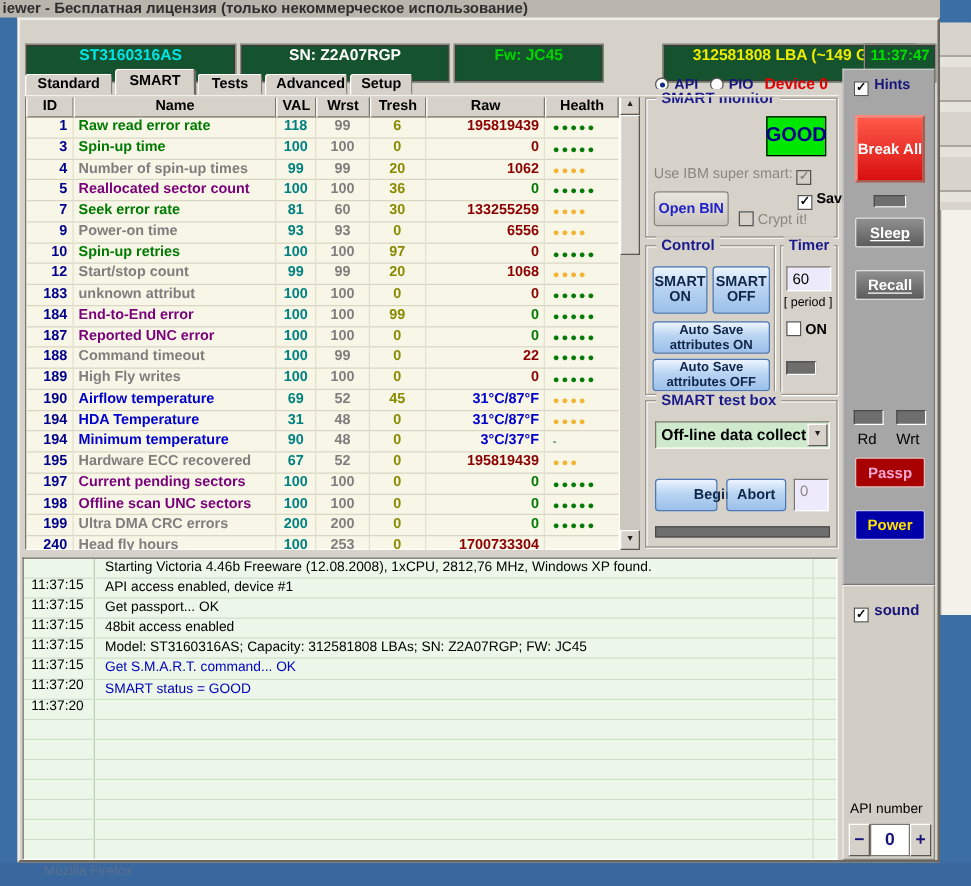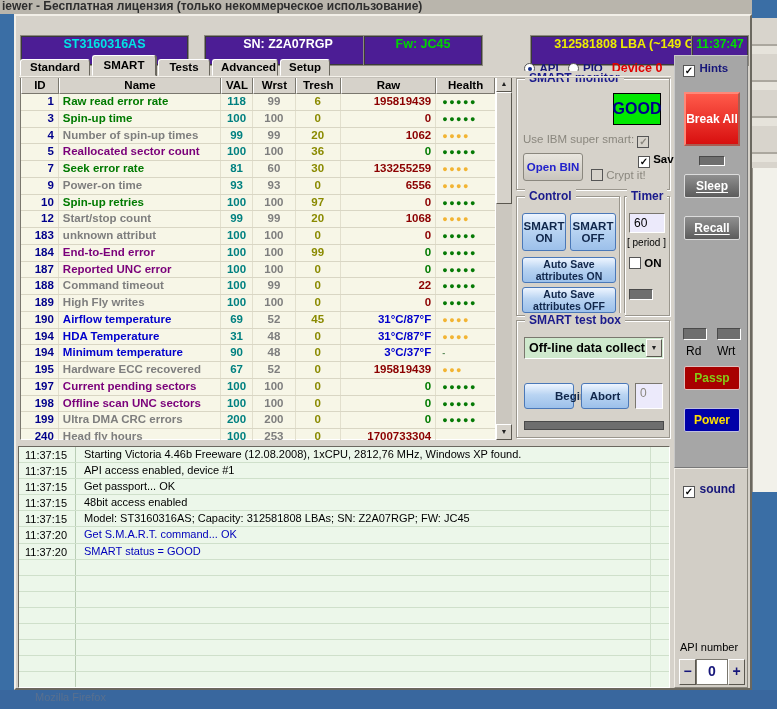--- a/index.html
+++ b/index.html
@@ -18,21 +18,21 @@
   #win { left:14px; top:14px; width:738px; height:676px; background:#d6d2ca; border:2px solid; border-color:#f2efe8 #6b685f #6b685f #f2efe8; }
 
   #titlebar { left:0; top:0; width:734px; height:17px; background:linear-gradient(90deg,#10197e,#2b3da5); display:flex; align-items:center; padding:0 2px; }
   #title-text { color:#fff; font-weight:bold; font-size:11.5px; margin-left:4px; flex:1; white-space:nowrap; overflow:hidden; }
   .app-icon { width:13px; height:13px; background:#fff; border:1px solid #2a7a2a; position:relative; flex:0 0 auto; }
   .app-icon:before { content:""; position:absolute; left:4px; top:1px; width:3px; height:9px; background:#0c9c3c; }
   .app-icon:after  { content:""; position:absolute; left:1px; top:4px; width:9px; height:3px; background:#0c9c3c; }
   .win-btn { width:16px; height:13px; background:#d6d2ca; border:1px solid; border-color:#fff #5a574f #5a574f #fff; font-size:9px; font-weight:bold; color:#000; text-align:center; line-height:11px; margin-left:1px; font-family:"DejaVu Sans Mono",monospace; }
 
   
-  .seg { position:absolute; top:19px; height:31px; background:#4c1d95; border:1px solid #8d897f; box-shadow:inset 0 0 0 1px #3a3a3a; text-align:center; font-weight:bold; font-size:12.5px; line-height:17px; white-space:nowrap; overflow:hidden; }
+  .seg { position:absolute; top:19px; height:31px; background:#14532d; border:1px solid #8d897f; box-shadow:inset 0 0 0 1px #3a3a3a; text-align:center; font-weight:bold; font-size:12.5px; line-height:17px; white-space:nowrap; overflow:hidden; }
 
   
   .tab { position:absolute; top:43px; height:17px; background:#d6d2ca; border:1px solid; border-color:#fff #6b685f #d6d2ca #fff; border-radius:3px 3px 0 0; font-size:11.5px; font-weight:bold; color:#000; text-align:center; padding:1px 8px 0 8px; }
   .tab.active { top:39px; height:21px; padding-top:3px; z-index:3; box-shadow:1px 0 0 #6b685f; }
   #tab-baseline { left:3px; top:60px; width:652px; height:1px; background:#f4f1ea; box-shadow:0 1px 0 #c4c0b8; z-index:1; }
 
   
   .radio { width:11px; height:11px; border-radius:50%; background:#fff; border:1px solid #555; display:inline-block; vertical-align:-2px; position:relative; }
   .radio.sel:before { content:""; position:absolute; left:2.5px; top:2.5px; width:4px; height:4px; border-radius:50%; background:#102a8c; }
   .modelabel { font-size:11.5px; font-weight:bold; color:#16167a; }
@@ -71,28 +71,28 @@
   .graytext { color:#8a877e; font-size:11.5px;text-align:right; }
   .blacklabel { color:#000; font-size:11.5px; font-weight:bold; }
   #dropdown { position:absolute; background:#cfe9cd; border:1px solid; border-color:#7a776e #fff #fff #7a776e; font-size:12.5px; font-weight:bold; color:#000; padding:2px 4px; display:flex; align-items:center; }
   #dd-arrow { position:absolute; right:1px; top:1px; bottom:1px; width:16px; background:#d6d2ca; border:1px solid; border-color:#fff #5a574f #5a574f #fff; font-size:7px; text-align:center; line-height:16px; color:#222; }
   #progress { position:absolute; background:#6e6e6e; border:1px solid #4a4a4a; }
 
   
   #sidebar { left:658px; top:39px; width:74px; height:413px; background:#a6a6a6; border:1px solid; border-color:#c8c8c8 #787878 #787878 #c8c8c8; }
   #break-all { position:absolute; left:9px; top:36px; width:56px; height:54px; background:linear-gradient(#ff5a4a,#d80f0f); border:2px outset #ff8878; color:#fff; font-weight:bold; font-size:12px; display:flex; align-items:center; justify-content:center; }
   .dark-btn { position:absolute; left:9px; width:56px; height:24px; background:linear-gradient(#909090,#5c5c5c); border:1px solid #dcdcdc; border-radius:2px; color:#fff; font-weight:bold; font-size:12px; display:flex; align-items:center; justify-content:center; text-decoration:underline; text-underline-offset:2px; }
-  #passp { position:absolute; left:9px; top:310px; width:56px; height:24px; background:#a80000; border:1px solid #e0c0c0; border-radius:2px; color:#84cc16; font-weight:bold; font-size:12px; display:flex; align-items:center; justify-content:center; }
+  #passp { position:absolute; left:9px; top:310px; width:56px; height:24px; background:#a80000; border:1px solid #e0c0c0; border-radius:2px; color:#f9a8d4; font-weight:bold; font-size:12px; display:flex; align-items:center; justify-content:center; }
   #power { position:absolute; left:9px; top:352px; width:56px; height:24px; background:#0000a8; border:1px solid #c0c0e0; border-radius:2px; color:#ffe000; font-weight:bold; font-size:12px; display:flex; align-items:center; justify-content:center; }
   .rw-label { position:absolute; font-size:12px; color:#000; }
 
   
   #log { left:2px; top:430px; width:652px; height:242px; background:#ecf7ea; border:1px solid; border-color:#6b685f #fff #fff #6b685f; overflow:hidden; }
   .lrow { display:flex; height:16.1px; border-bottom:1px solid #cfe0cb; }
-  .lts { width:57px; padding:2px 4px 0 6px; font-size:11px; color:#000; border-right:1px solid #b9cdb5; white-space:nowrap; }
+  .lts { width:57px; padding:15px 4px 0 6px; font-size:11px; color:#000; border-right:1px solid #b9cdb5; white-space:nowrap; }
   .ltext { flex:1; padding:1px 0 0 8px; font-size:11px; white-space:nowrap; overflow:hidden; border-right:1px solid #cfe0cb; }
   .lend { width:18px; }
 
   
   #rb-panel { left:658px; top:452px; width:74px; height:220px; background:#d2cec6; border:1px solid; border-color:#f0ede6 #8a877e #8a877e #f0ede6; }
   #api-stepper { position:absolute; left:4px; top:190px; display:flex; }
   .step-btn { width:17px; height:26px; background:#d6d2ca; border:1px solid; border-color:#fff #5a574f #5a574f #fff; color:#16167a; font-weight:bold; font-size:14px; text-align:center; line-height:23px; }
   #api-value { width:32px; height:26px; background:#fff; border:1px solid #7a776e; color:#16167a; font-weight:bold; font-size:14px; text-align:center; line-height:23px; }
 </style>
 </head>
@@ -102,21 +102,21 @@
 <div class="abs" id="bg-right">
   <div class="grayrows"></div>
   <div class="whiteblock"></div>
 </div>
 <div class="abs" id="taskbar"><span>Mozilla Firefox</span></div>
 
 <div class="abs" id="win">
 
 
   <div class="seg" style="left:4px;width:169px;color:#00e5e5;">ST3160316AS</div>
-  <div class="seg" style="left:188px;width:168px;color:#ffffff;">SN: Z2A07RGP</div>
+  <div class="seg" style="left:176px;width:168px;color:#ffffff;">SN: Z2A07RGP</div>
   <div class="seg" style="left:347px;width:120px;color:#00d400;">Fw: JC45</div>
   <div class="seg" style="left:470px;width:202px;color:#eded00;margin-left:44px;">312581808 LBA (~149 GB)</div>
   <div class="seg" style="left:675px;width:58px;color:#00e000;font-size:12px;">11:37:47</div>
 
   <div id="tab-baseline" class="abs"></div>
   <div class="tab" style="left:4px;width:70px;">Standard</div>
   <div class="tab active" style="left:76px;width:64px;">SMART</div>
   <div class="tab" style="left:142px;width:52px;">Tests</div>
   <div class="tab" style="left:196px;width:66px;">Advanced</div>
   <div class="tab" style="left:264px;width:50px;">Setup</div>

